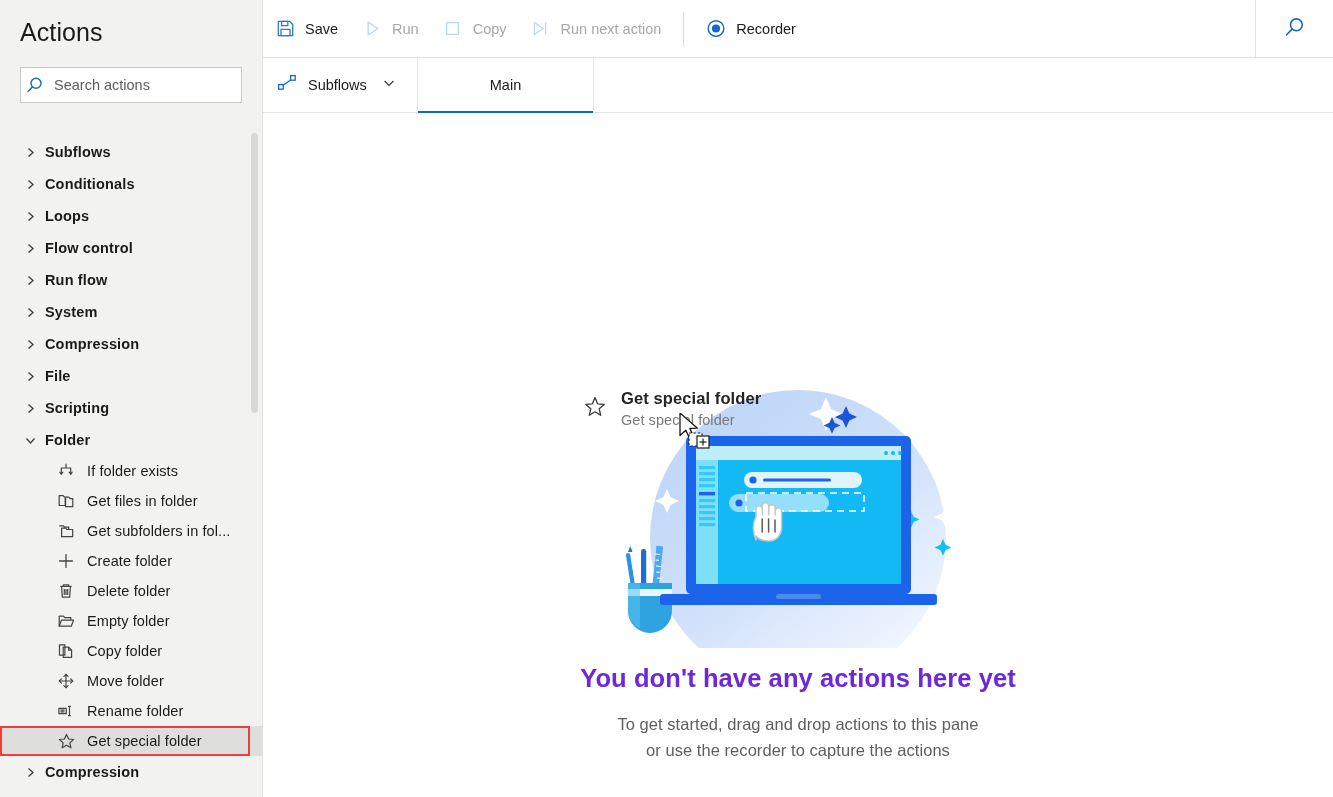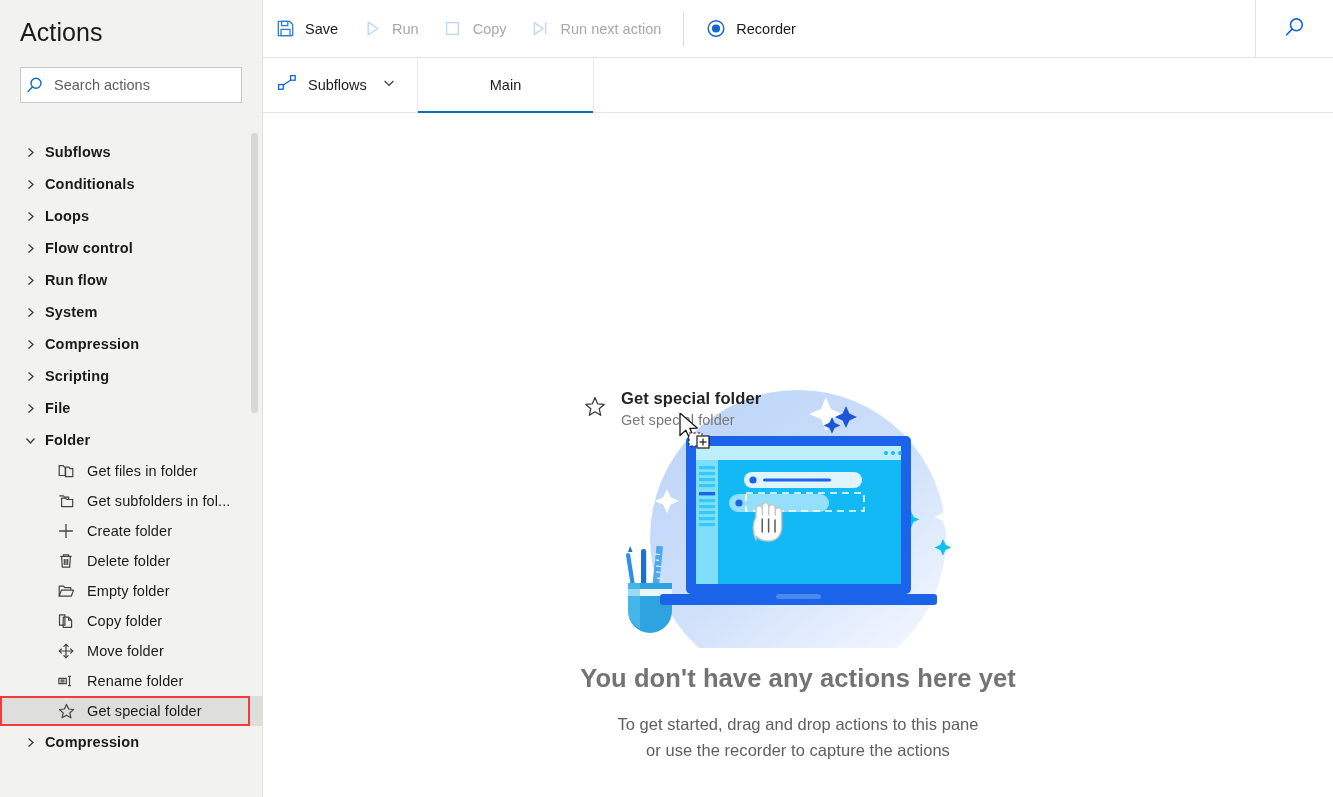--- a/index.html
+++ b/index.html
@@ -207,21 +207,21 @@
   #empty-state {
     position: absolute;
     left: 0; right: 0;
     top: 255px;
     text-align: center;
   }
   #illo { display: block; margin: 0 auto; }
   #empty-title {
     margin-top: 16px;
     font-size: 25.5px;
-    color: #737373;
+    color: #6d28d9;
     font-weight: 700;
     letter-spacing: .1px;
   }
   #empty-sub {
     margin-top: 18px;
     font-size: 16.5px;
     color: #5e5e5c;
     line-height: 26px;
     letter-spacing: .05px;
   }
@@ -302,40 +302,50 @@
             </svg>
           </span>
         <span class="group-label">Compression</span>
       </div>
       <div class="tree-row group">
         <span class="chev">
             <svg width="11" height="11" viewBox="0 0 11 11" fill="none" stroke="#3b3b39" stroke-width="1.3">
               <polyline points="3.5,1.5 8,5.5 3.5,9.5"></polyline>
             </svg>
           </span>
+        <span class="group-label">File</span>
+      </div>
+      <div class="tree-row group">
+        <span class="chev">
+            <svg width="11" height="11" viewBox="0 0 11 11" fill="none" stroke="#3b3b39" stroke-width="1.3">
+              <polyline points="3.5,1.5 8,5.5 3.5,9.5"></polyline>
+            </svg>
+          </span>
         <span class="group-label">Scripting</span>
       </div>
-      <div class="tree-row group">
-        <span class="chev">
-            <svg width="11" height="11" viewBox="0 0 11 11" fill="none" stroke="#3b3b39" stroke-width="1.3">
-              <polyline points="3.5,1.5 8,5.5 3.5,9.5"></polyline>
-            </svg>
-          </span>
-        <span class="group-label">File</span>
-      </div>
 
       <div class="tree-row group">
         <span class="chev">
             <svg width="11" height="11" viewBox="0 0 11 11" fill="none" stroke="#3b3b39" stroke-width="1.3">
               <polyline points="1.5,3.5 5.5,8 9.5,3.5"></polyline>
             </svg>
           </span>
         <span class="group-label">Folder</span>
       </div>
 
+      <div class="leaf-row">
+        <span class="leaf-icon">
+          <svg width="18" height="18" viewBox="0 0 18 18" fill="none" stroke="#444442" stroke-width="1.2" stroke-linecap="round" stroke-linejoin="round">
+            <path d="M9 2v4M9 6H4.3v6M9 6h4.7v6"></path>
+              <polyline points="2.8,10.2 4.3,12.2 5.8,10.2"></polyline>
+              <polyline points="12.2,10.2 13.7,12.2 15.2,10.2"></polyline>
+          </svg>
+        </span>
+        <span class="leaf-label">If folder exists</span>
+      </div>
 
       <div class="leaf-row">
         <span class="leaf-icon">
           <svg width="18" height="18" viewBox="0 0 18 18" fill="none" stroke="#444442" stroke-width="1.2" stroke-linejoin="round">
             <path d="M2.2 3.6h4l1.1 1.4h0.9v8.5H2.2z"></path>
               <path d="M8.6 5.2h3.3l1.1 1.4h2.8v8.1H8.6z"></path>
           </svg>
         </span>
         <span class="leaf-label">Get files in folder</span>
       </div>

